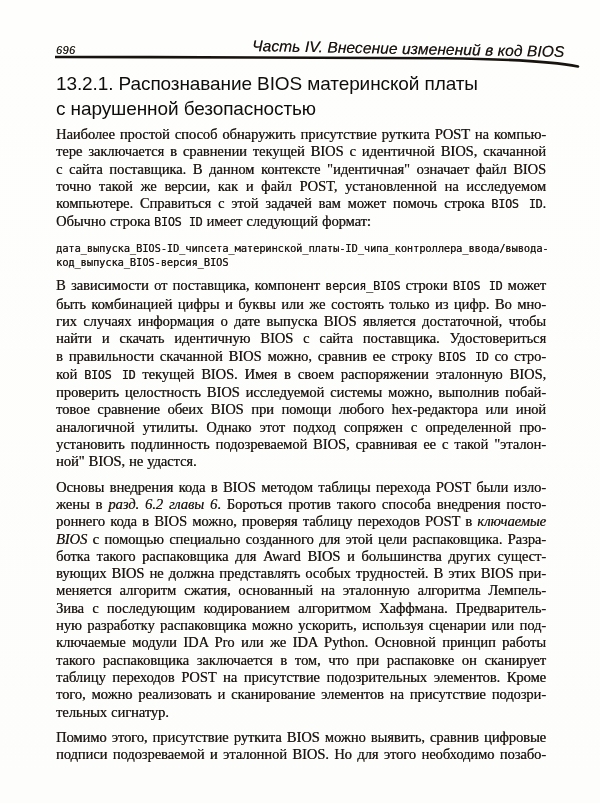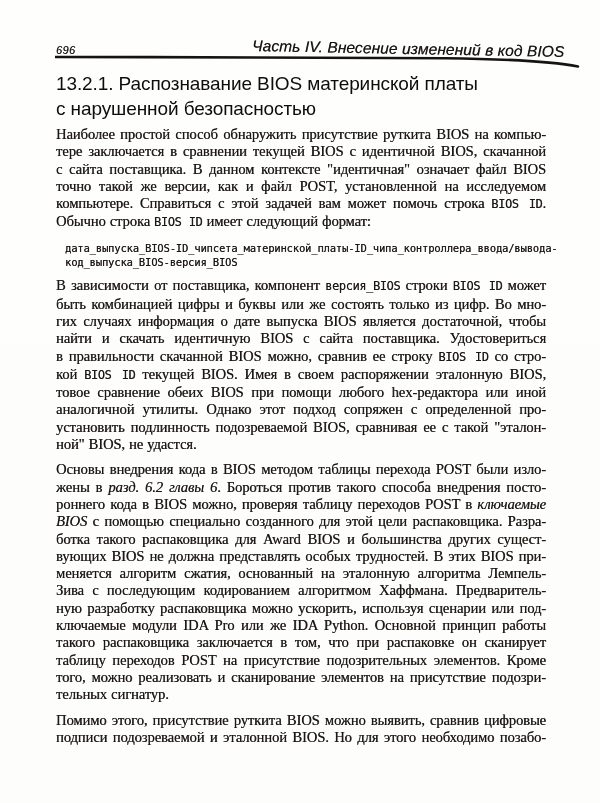--- a/index.html
+++ b/index.html
@@ -53,21 +53,20 @@
     font-family: "DejaVu Sans Mono", monospace;
     font-size: 12px; letter-spacing: -0.4px;
     text-shadow: 0.2px 0 0 rgba(28,23,19,0.7);
   }
   .codeblock .line {
     font-family: "DejaVu Sans Mono", monospace;
     font-size: 10.4px; line-height: 13.8px;
     text-align: right; text-align-last: left;
     letter-spacing: -0.1px; white-space: nowrap;
     text-shadow: 0.25px 0 0 rgba(28,23,19,0.8);
-    margin-left: 9px;
   }
 </style>
 </head>
 <body>
 
 <div class="page">
 
   <span class="pagenum">696</span>
 
   <span class="head-title">Часть IV. Внесение изменений в код BIOS</span>
@@ -76,38 +75,39 @@
     <path d="M0,2 C140,2.2 300,2.4 390,3.2 C450,3.9 496,6.2 523,11.5" fill="none" stroke="#17130f" stroke-width="2.6" stroke-linecap="round"></path>
   </svg>
 
   <h1 class="section-heading">
     <span>13.2.1. Распознавание BIOS материнской платы</span><br>
     <span>с нарушенной безопасностью</span>
   </h1>
 
   <div class="content">
       <div class="para bodypara">
-        <div class="line">Наиболее простой способ обнаружить присутствие руткита BIOS на компью-</div>
+        <div class="line">Наиболее простой способ обнаружить присутствие руткита POST на компью-</div>
         <div class="line">тере заключается в сравнении текущей BIOS с идентичной BIOS, скачанной</div>
         <div class="line">с сайта поставщика. В данном контексте "идентичная" означает файл BIOS</div>
         <div class="line">точно такой же версии, как и файл POST, установленной на исследуемом</div>
         <div class="line">компьютере. Справиться с этой задачей вам может помочь строка <code>BIOS ID</code>.</div>
         <div class="line lastline">Обычно строка <code>BIOS ID</code> имеет следующий формат:</div>
       </div>
       <div class="para codeblock">
         <div class="line">дата_выпуска_BIOS-ID_чипсета_материнской_платы-ID_чипа_контроллера_ввода/вывода-</div>
         <div class="line lastline">код_выпуска_BIOS-версия_BIOS</div>
       </div>
       <div class="para bodypara">
         <div class="line">В зависимости от поставщика, компонент <code>версия_BIOS</code> строки <code>BIOS ID</code> может</div>
         <div class="line">быть комбинацией цифры и буквы или же состоять только из цифр. Во мно-</div>
         <div class="line">гих случаях информация о дате выпуска BIOS является достаточной, чтобы</div>
         <div class="line">найти и скачать идентичную BIOS с сайта поставщика. Удостовериться</div>
         <div class="line">в правильности скачанной BIOS можно, сравнив ее строку <code>BIOS ID</code> со стро-</div>
         <div class="line">кой <code>BIOS ID</code> текущей BIOS. Имея в своем распоряжении эталонную BIOS,</div>
+        <div class="line">проверить целостность BIOS исследуемой системы можно, выполнив побай-</div>
         <div class="line">товое сравнение обеих BIOS при помощи любого hex-редактора или иной</div>
         <div class="line">аналогичной утилиты. Однако этот подход сопряжен с определенной про-</div>
         <div class="line">установить подлинность подозреваемой BIOS, сравнивая ее с такой "эталон-</div>
         <div class="line lastline">ной" BIOS, не удастся.</div>
       </div>
       <div class="para bodypara">
         <div class="line">Основы внедрения кода в BIOS методом таблицы перехода POST были изло-</div>
         <div class="line">жены в <i>разд. 6.2 главы 6</i>. Бороться против такого способа внедрения посто-</div>
         <div class="line">роннего кода в BIOS можно, проверяя таблицу переходов POST в <i>ключаемые</i></div>
         <div class="line"><i>BIOS</i> с помощью специально созданного для этой цели распаковщика. Разра-</div>

